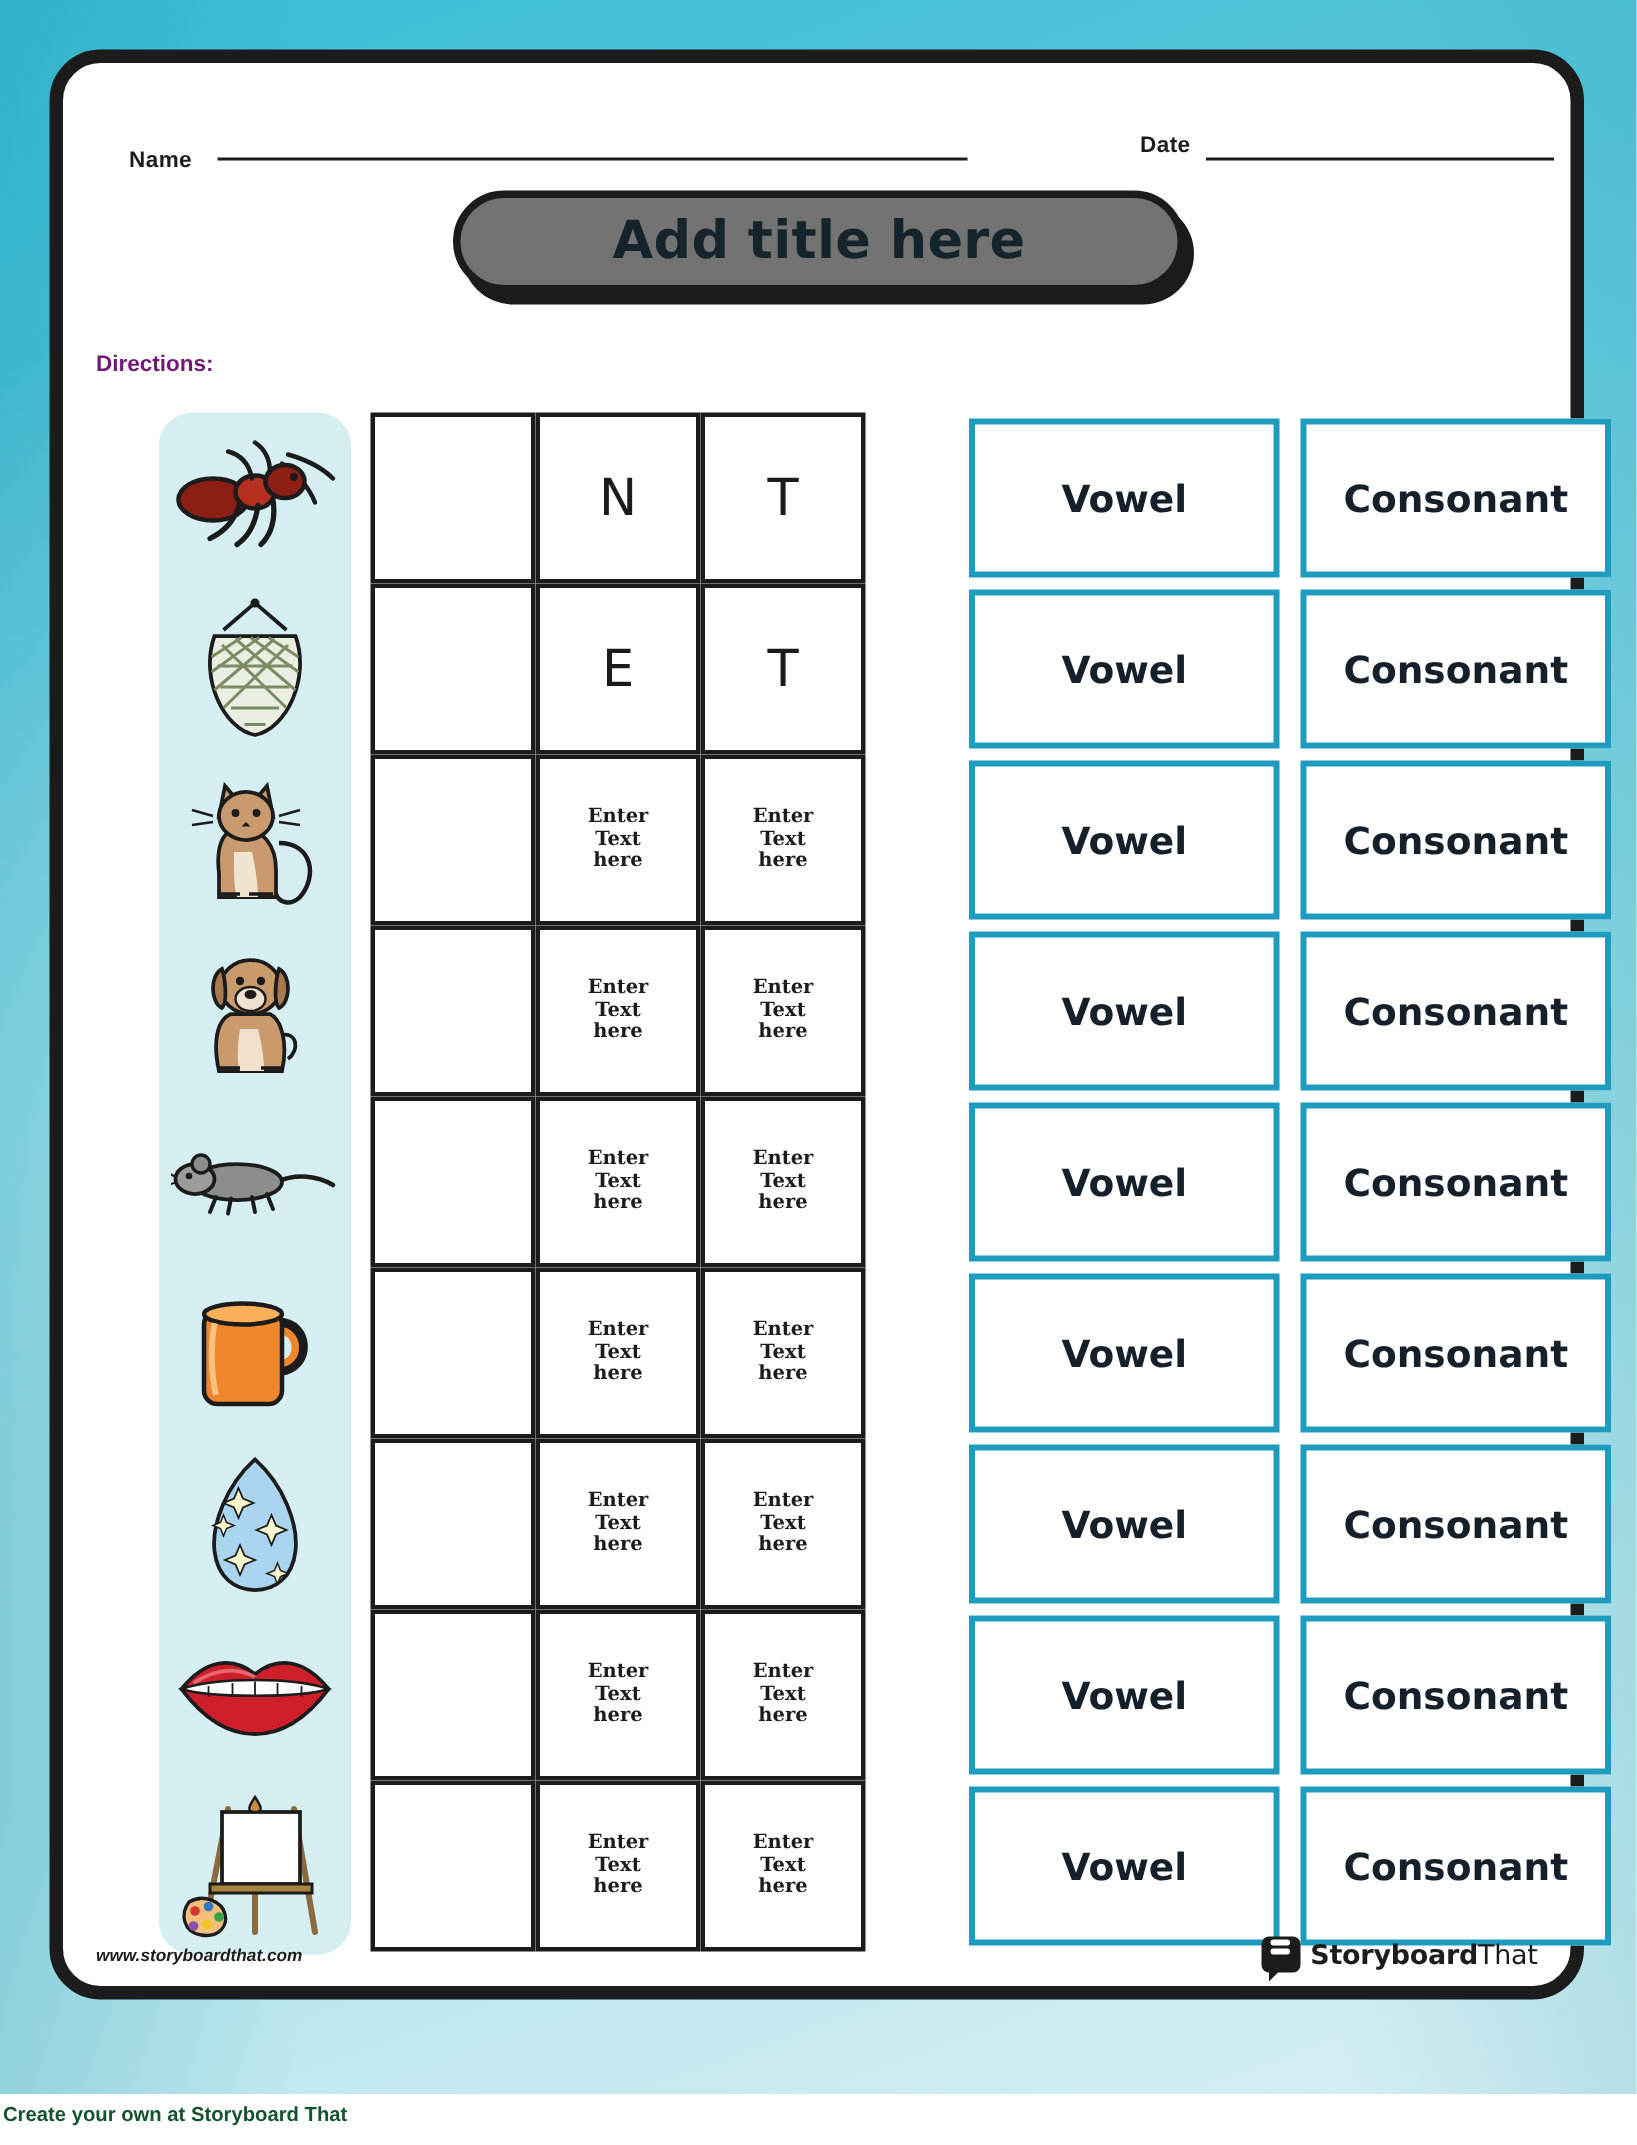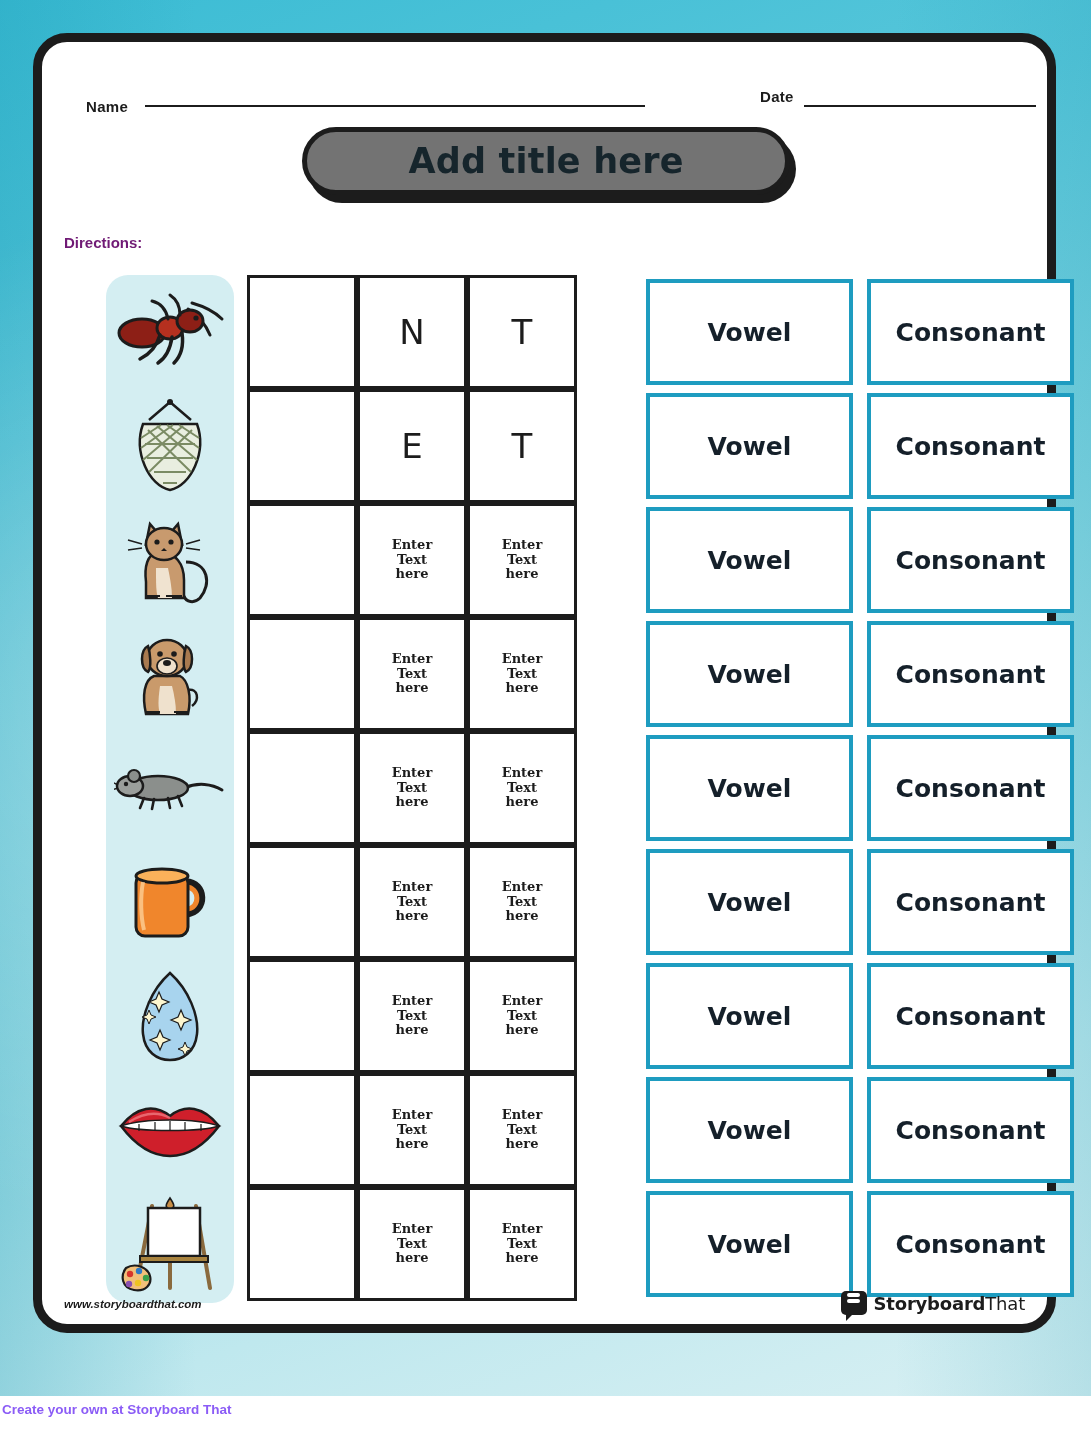--- a/index.html
+++ b/index.html
@@ -229,21 +229,21 @@
     letter-spacing: -0.2px;
   }
   .brand-text .light { font-weight: normal; }
 
   .bottom-note {
     position: absolute;
     left: 2px;
     top: 1402px;
     font-size: 13.5px;
     font-weight: bold;
-    color: #8b5cf6;
+    color: #14532d;
   }
 </style>
 </head>
 <body>
 
 <div class="page">
   <div class="page-inner-shade"></div>
 
   <div class="sheet">
 

